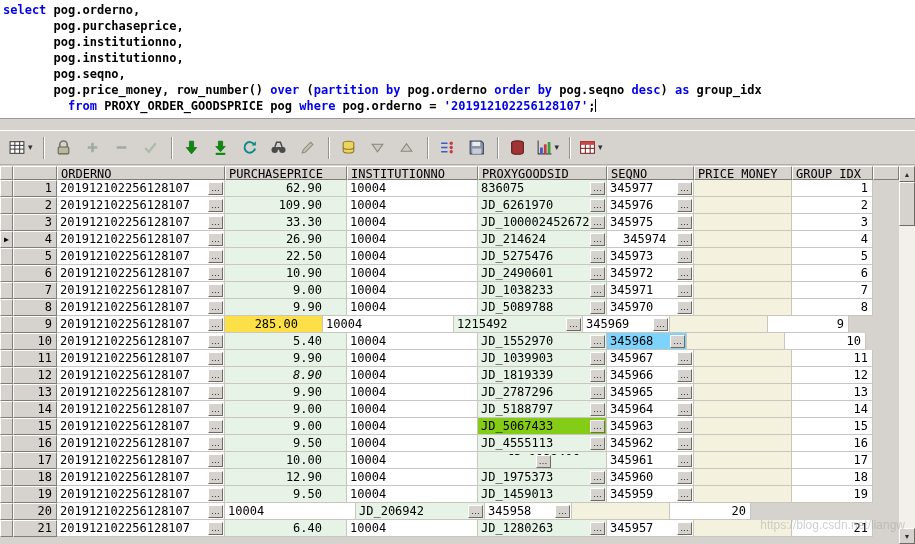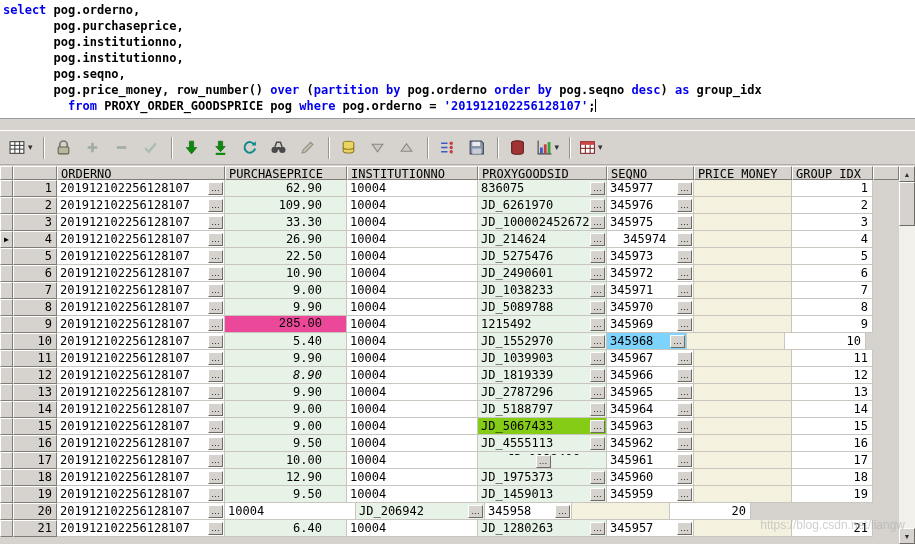--- a/index.html
+++ b/index.html
@@ -466,21 +466,21 @@
             <span class="val">8</span>
           </div>
         </div>
         <div class="grow">
           <div class="mcell"></div>
           <div class="ncell">9</div>
           <div class="dcell col-orderno" style="width: 168px; background: rgb(255, 255, 255);">
             <span class="val">201912102256128107</span>
             <button class="ell">…</button>
           </div>
-          <div class="dcell col-purchaseprice right" style="width: 122px; background: #ec4899; font-family: Liberation Mono, monospace;">
+          <div class="dcell col-purchaseprice right" style="width: 98px; background: #fde047;">
             <span class="val">285.00</span>
           </div>
           <div class="dcell col-institutionno" style="width: 131px; background: rgb(255, 255, 255);">
             <span class="val">10004</span>
           </div>
           <div class="dcell col-proxygoodsid" style="width: 129px; background: rgb(231, 243, 231);">
             <span class="val">1215492</span>
             <button class="ell">…</button>
           </div>
           <div class="dcell col-seqno" style="width: 87px; background: rgb(255, 255, 255);">

